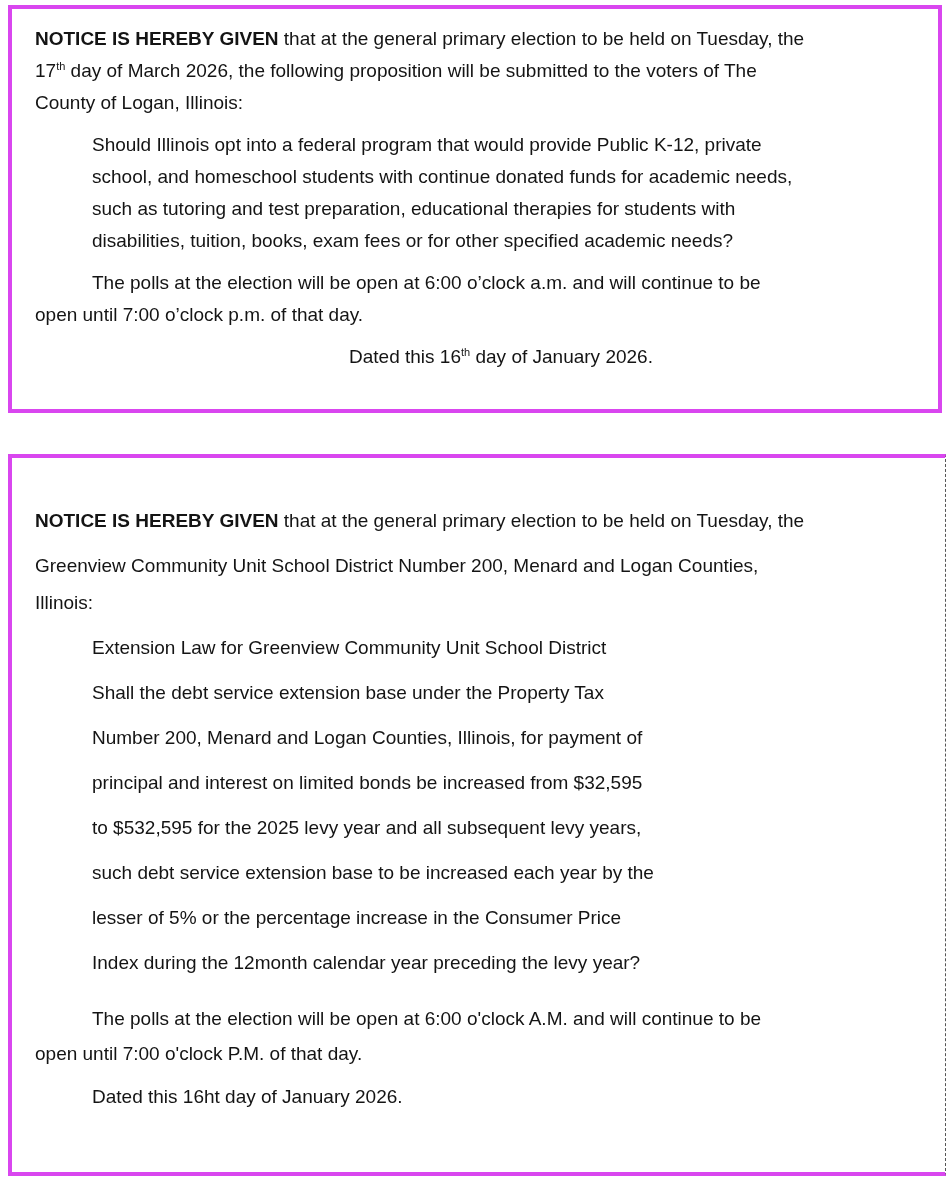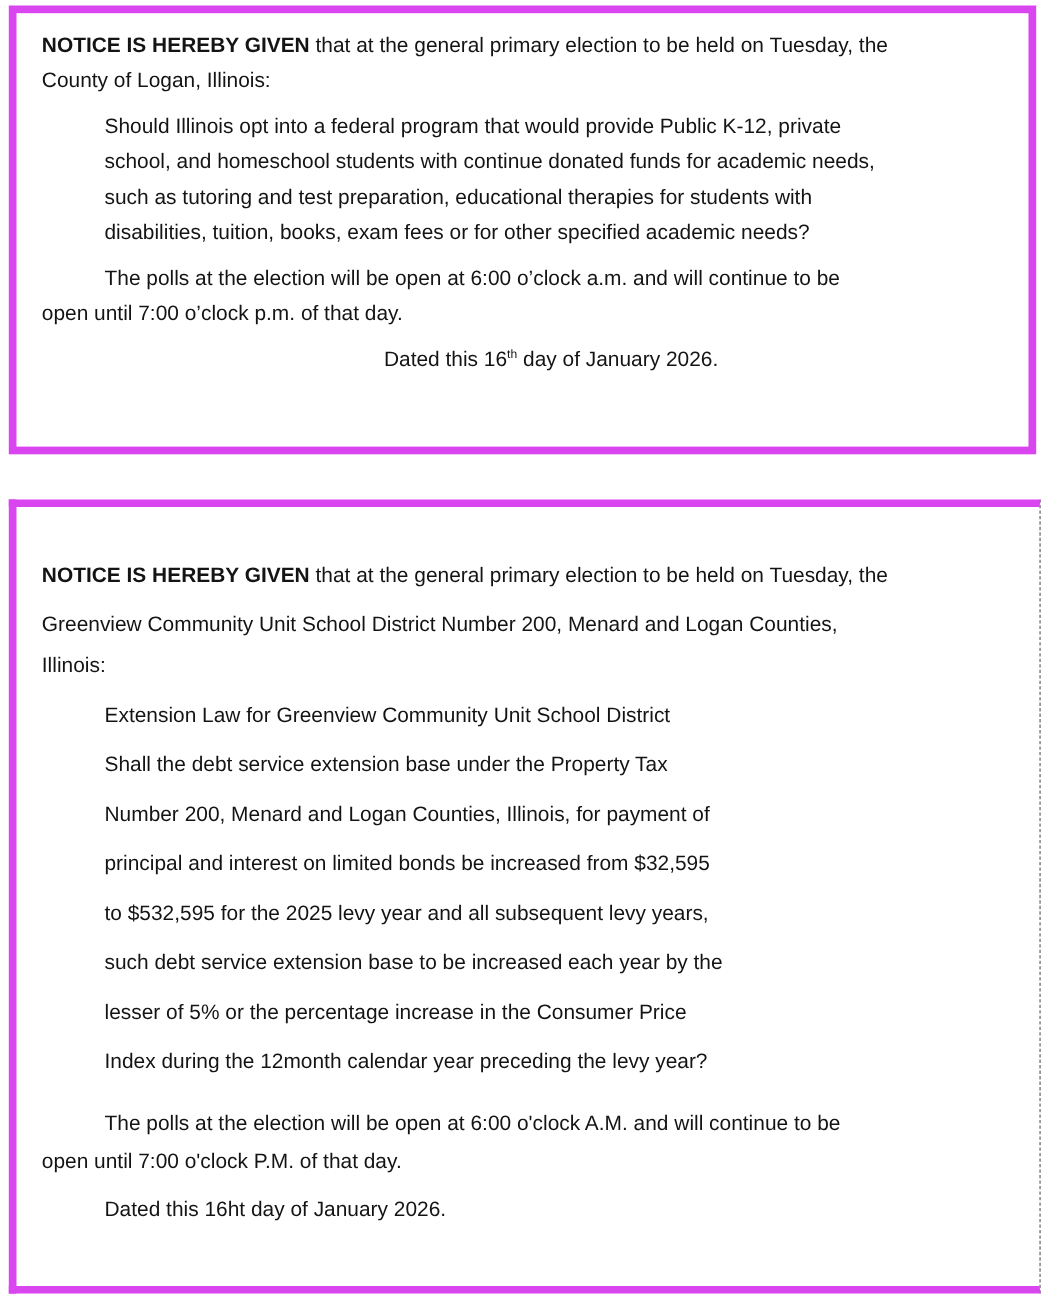--- a/index.html
+++ b/index.html
@@ -12,21 +12,21 @@
     width: 950px;
     height: 1181px;
     font-family: "Liberation Sans", "DejaVu Sans", sans-serif;
     color: #141414;
     -webkit-font-smoothing: antialiased;
   }
   .notice-box {
     position: absolute;
     box-sizing: border-box;
     background: #ffffff;
-    border: 7px solid #d946ef;
+    border: 4px solid #d946ef;
   }
   #box-county {
     left: 8px;
     top: 5px;
     width: 934px;
     height: 408px;
     padding: 14px 28px 0 23px;
     font-size: 19px;
   }
   #box-district {
@@ -67,20 +67,23 @@
 </style>
 </head>
 <body>
 
 <div class="notice-box" id="box-county">
 
   <div class="b1-intro">
     <div class="b1-line">
       <span class="lead-bold">NOTICE IS HEREBY GIVEN</span><span> that at the general primary election to be held on Tuesday, the</span>
     </div>
+    <div class="b1-line">
+      <span>17</span><sup class="ss">th</sup><span> day of March 2026, the following proposition will be submitted to the voters of The</span>
+    </div>
     <div class="b1-line">County of Logan, Illinois:</div>
   </div>
 
   <div class="b1-prop">
     <div class="b1-line">Should Illinois opt into a federal program that would provide Public K-12, private</div>
     <div class="b1-line">school, and homeschool students with continue donated funds for academic needs,</div>
     <div class="b1-line">such as tutoring and test preparation, educational therapies for students with</div>
     <div class="b1-line">disabilities, tuition, books, exam fees or for other specified academic needs?</div>
   </div>
 

